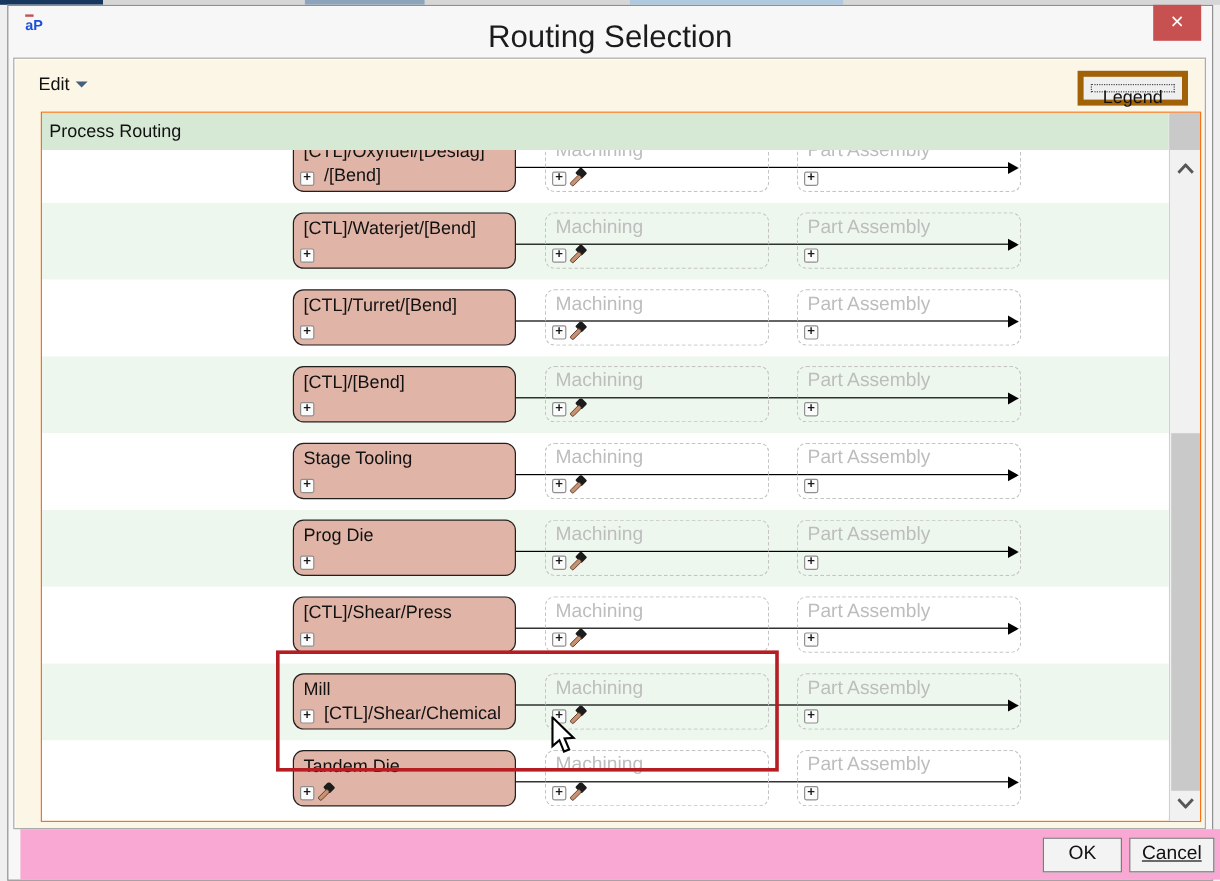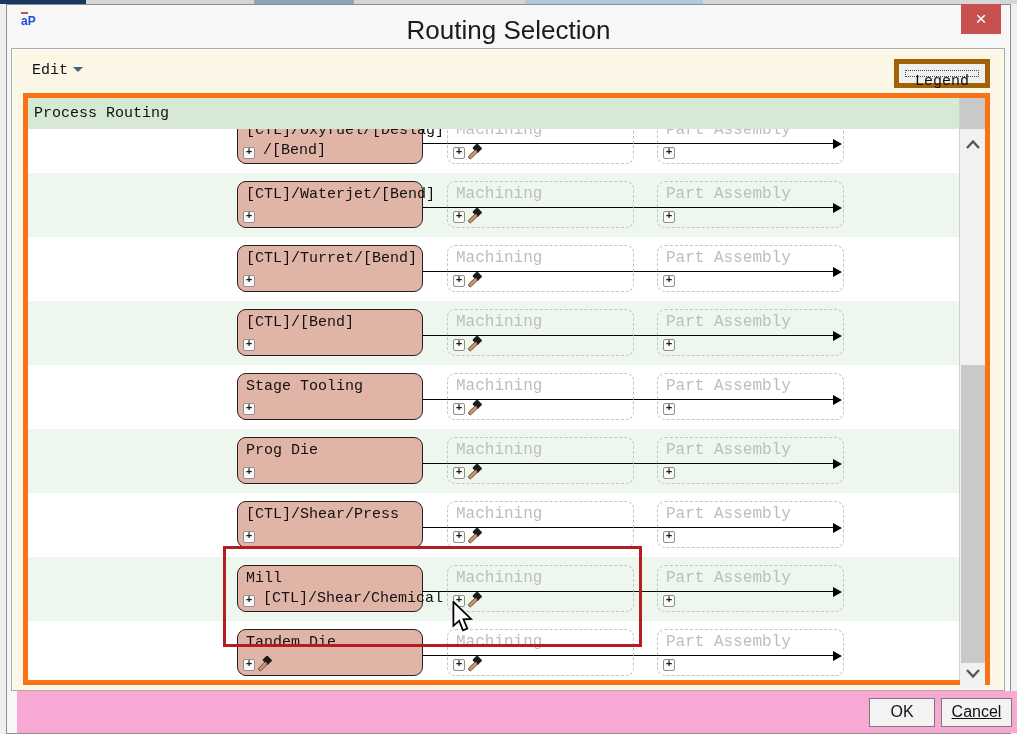--- a/index.html
+++ b/index.html
@@ -21,34 +21,34 @@
   .app-logo .bar-a { border-top:2px solid var(--close_red); }
   .dlg-title { position:absolute; left:0; top:10px; width:100%; text-align:center;
                font-size:26px; color:#1B1B1B; }
   .close-btn { position:absolute; right:9px; top:-1px; width:40px; height:30px;
                background:var(--close_red); color:#fff; font-size:19px; line-height:30px;
                text-align:center; cursor:default; }
 
   
   .panel { position:absolute; left:4px; top:43px; width:994px; height:643px;
            background:var(--cream); border:1px solid #ABABAB;
-           box-shadow: inset 1px 1px 0 #FFFFFF; font-family: Liberation Mono, monospace; }
+           box-shadow: inset 1px 1px 0 #FFFFFF; }
   .edit-menu { position:absolute; left:14px; top:11px; font-size:15px; color:#111;
                padding:2px 6px; }
   .caret-down { display:inline-block; width:0; height:0; margin-left:5px; margin-bottom:2px;
                 border-left:5px solid transparent; border-right:5px solid transparent;
                 border-top:5px solid #44607E; }
   .legend-btn { position:absolute; right:14px; top:10px; height:29px;
                 background:#EFEFEF; border:5px solid #a16207; padding:6px; }
   .legend-inner { display:block; height:100%; border:1px dotted #4A4A4A;
                   font-size:15px; color:#111; padding:2px 9px 0 9px; }
 
   
-  .content { position:absolute; left:11px; top:44px; width:967px; height:592px;
-             border:5px solid #f97316; background:#fff; display:flex;justify-content:center; }
+  .content { position:absolute; left:22px; top:44px; width:967px; height:592px;
+             border:1px solid #f97316; background:#fff; display:flex;justify-content:center; }
   .main-col { width:939px; overflow:hidden; }
   .proc-header { height:31px; background:var(--header_green); font-size:15px;
                  color:#111; padding:7px 0 0 6px; }
   .rows { position:relative; height:559px; overflow:hidden; }
 
   .row { position:relative; height:64px; background:#fff;padding-left:48px; }
   .row.alt { background:var(--row_alt_green); }
   .row.clipped { margin-top:-20px; }
 
   .source-box { position:absolute; left:209px; top:8px; width:186px; height:47px;

